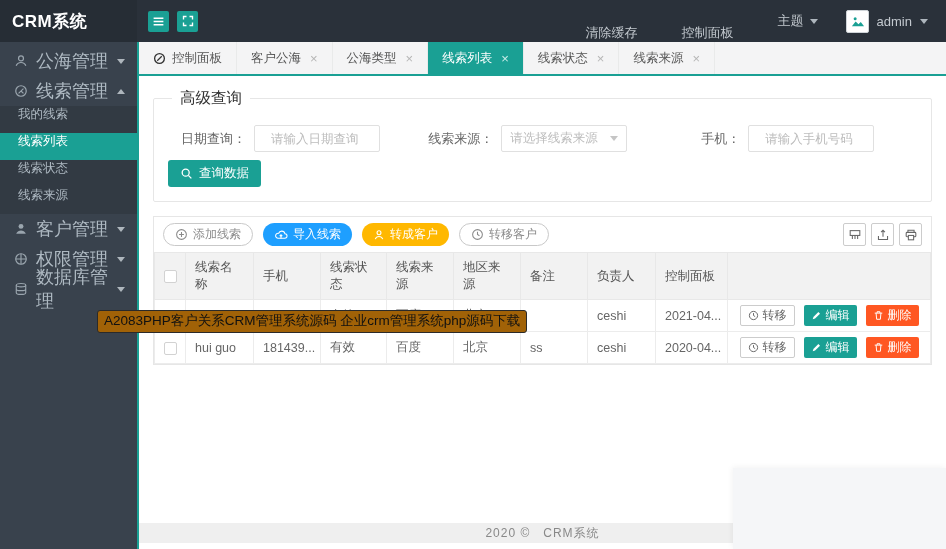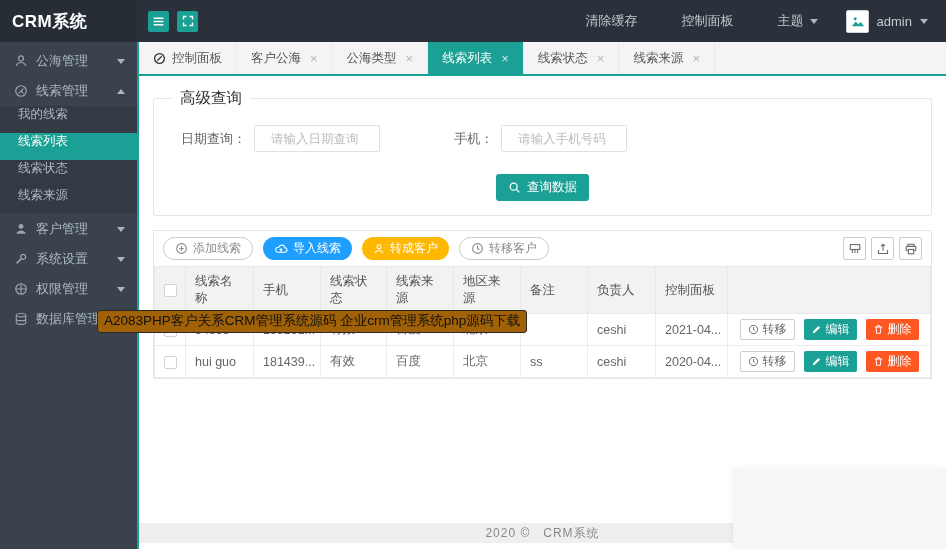--- a/index.html
+++ b/index.html
@@ -9,34 +9,34 @@
 
   
   .header { position:absolute; top:0; left:0; right:0; height:42px; background:#2a313a;
     display:flex; align-items:center; z-index:5; }
   .brand { width:137px; height:100%; background:#262d35; color:#fff; font-size:17px;
     font-weight:bold; display:flex; align-items:center; padding-left:12px; flex:none; letter-spacing:.5px; }
   .header-btns { display:flex; gap:8px; margin-left:11px; }
   .hbtn { width:21px; height:21px; background:#1aa094; border-radius:2px; color:#fff;
     display:flex; align-items:center; justify-content:center; cursor:pointer; }
   .header-right { margin-left:auto; display:flex; align-items:center; color:#c3c9cf; font-size:13px; height:100%; }
-  .hlink { padding:0 22px; height:100%; display:flex; align-items:center; cursor:pointer; }
+  .hlink { padding:0 22px; height:100%; display:flex; align-items:flex-end; cursor:pointer; }
   .theme { display:flex; align-items:center; gap:6px; }
   .caret-down { width:0; height:0; border-left:4px solid transparent; border-right:4px solid transparent;
     border-top:5px solid #aeb6bd; }
   .caret-up { width:0; height:0; border-left:4px solid transparent; border-right:4px solid transparent;
     border-bottom:5px solid #aeb6bd; }
   .user-wrap { display:flex; align-items:center; gap:8px; padding:0 18px 0 6px; height:100%; cursor:pointer; }
   .avatar { width:23px; height:23px; background:#fff; border:1px solid #cfd4d8; border-radius:2px;
     display:flex; align-items:center; justify-content:center; }
 
   
   .sidebar { position:absolute; top:42px; left:0; bottom:0; width:139px; background:#39424d;
     border-right:2px solid #1aa094; padding-top:4px; z-index:4; }
-  .snav-item { height:30px; display:flex; align-items:center; color:#aeb9c2; font-size:13px;
+  .snav-item { height:30px; display:flex; align-items:center; color:#aeb9c2; font-size:18px;
     padding:0 12px 0 14px; cursor:pointer; }
   .snav-item .micon { width:14px; height:14px; margin-right:8px; color:#9aa5ae; flex:none; }
   .snav-item .mcaret { margin-left:auto; }
   .submenu .sub-item { height:27px; display:flex; padding-left:18px;
     color:#aeb9c2; font-size:12.5px; background:#323a43; cursor:pointer; }
   .submenu .sub-item.active { background:#1aa094; color:#fff; }
 
   
   .main { position:absolute; top:42px; left:139px; right:0; bottom:0; background:#fff; }
   .tabbar { height:34px; background:#f4f4f5; border-bottom:2px solid #1aa094; display:flex; align-items:stretch; }
@@ -52,21 +52,21 @@
   fieldset.query legend { font-size:15.5px; color:#333; padding:0 8px; margin-left:4px; }
   .form-row { display:flex; align-items:center; margin-top:10px; }
   .f-group { display:flex; align-items:center; width:33%; }
   .f-label { font-size:13px; color:#666; text-align:right; width:78px; flex:none; }
   .f-input { width:126px; height:27px; border:1px solid #e0e0e0; border-radius:2px; margin-left:8px;
     padding:0 16px; font-size:12.5px; color:#333; outline:none; font-family:"Liberation Sans",sans-serif; }
   .f-input::placeholder { color:#bcbcbc; }
   .f-select { width:126px; height:27px; border:1px solid #e0e0e0; border-radius:2px; margin-left:8px;
     padding:0 8px; font-size:12.5px; color:#bcbcbc; display:flex; align-items:center; cursor:pointer; background:#fff; }
   .f-select .sel-caret { margin-left:auto; border-top-color:#c5c5c5; }
-  .submit-row { display:flex; justify-content:center; margin-top:22px; }
+  .submit-row { display:flex; justify-content:flex-start; margin-top:8px; }
   .btn-query { background:#1aa094; color:#fff; height:27px; padding:0 12px; border:none; border-radius:3px;
     font-size:12.5px; display:flex; align-items:center; gap:6px; cursor:pointer; }
 
   
   .card { margin:14px 14px 0; border:1px solid #e6e6e6; }
   .card-toolbar { display:flex; align-items:center; padding:6px 9px; }
   .pill { height:23px; border-radius:12px; display:inline-flex; align-items:center; gap:5px;
     padding:0 11px; font-size:12px; margin-right:10px; cursor:pointer; border:none; }
   .pill.default { background:#fff; border:1px solid #c9c9c9; color:#8a8a8a; }
   .pill.blue { background:#1e9fff; color:#fff; }
@@ -190,30 +190,20 @@
     <span class="micon">
       <svg class="svgi" width="14" height="14" viewBox="0 0 16 16">
           <circle cx="8" cy="5" r="2.8" fill="currentColor"></circle>
           <path d="M2.5 13.5c1-2.8 3.5-3.8 5.5-3.8s4.5 1 5.5 3.8z" fill="currentColor"></path>
         </svg>
     </span>
     <span>客户管理</span>
     <span class="mcaret caret-down"></span>
   </div>
 
-  <div class="snav-item">
-    <span class="micon">
-      <svg class="svgi" width="14" height="14" viewBox="0 0 16 16">
-          <circle cx="10.5" cy="5.5" r="2.8" fill="none" stroke="currentColor" stroke-width="1.4"></circle>
-          <path d="M3 13l5.2-5.2" stroke="currentColor" stroke-width="1.8"></path>
-        </svg>
-    </span>
-    <span>系统设置</span>
-    <span class="mcaret caret-down"></span>
-  </div>
 
   <div class="snav-item">
     <span class="micon">
       <svg class="svgi" width="14" height="14" viewBox="0 0 16 16">
           <circle cx="8" cy="8" r="6" fill="none" stroke="currentColor" stroke-width="1.4"></circle>
           <path d="M2 8h12M8 2v12" stroke="currentColor" stroke-width="1.3"></path>
         </svg>
     </span>
     <span>权限管理</span>
     <span class="mcaret caret-down"></span>
@@ -264,20 +254,27 @@
       <span class="close">×</span>
     </div>
   </div>
 
   <fieldset class="query">
     <legend>高级查询</legend>
     <div class="form-row">
       <div class="f-group">
         <span class="f-label">日期查询：</span>
         <input class="f-input" placeholder="请输入日期查询" style="">
+      </div>
+      <div class="f-group">
+        <span class="f-label">线索来源：</span>
+        <div class="f-select">
+          <span>请选择线索来源</span>
+          <span class="caret-down sel-caret"></span>
+        </div>
       </div>
       <div class="f-group">
         <span class="f-label">手机：</span>
         <input class="f-input" placeholder="请输入手机号码" style="">
       </div>
     </div>
     <div class="submit-row">
       <button class="btn-query">
         <span>
           <svg class="svgi" width="13" height="13" viewBox="0 0 16 16">

